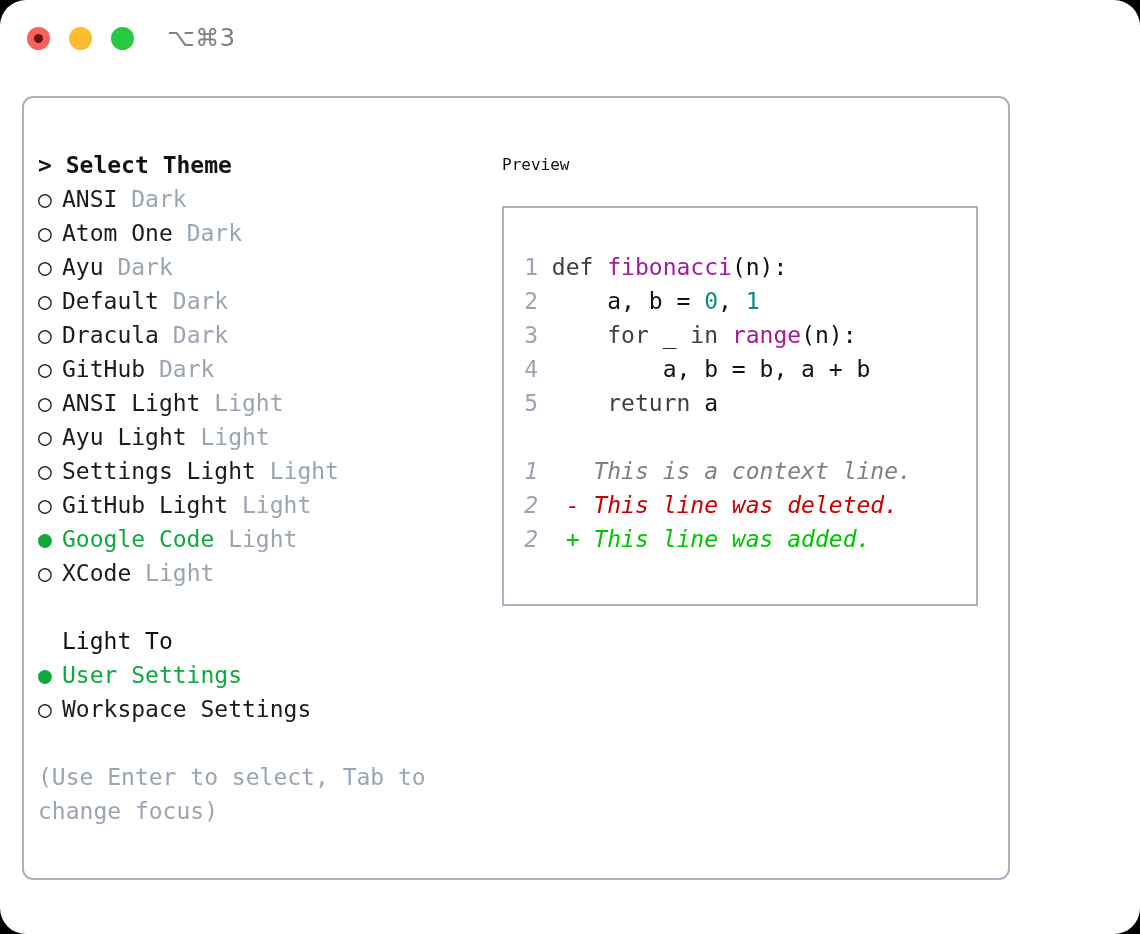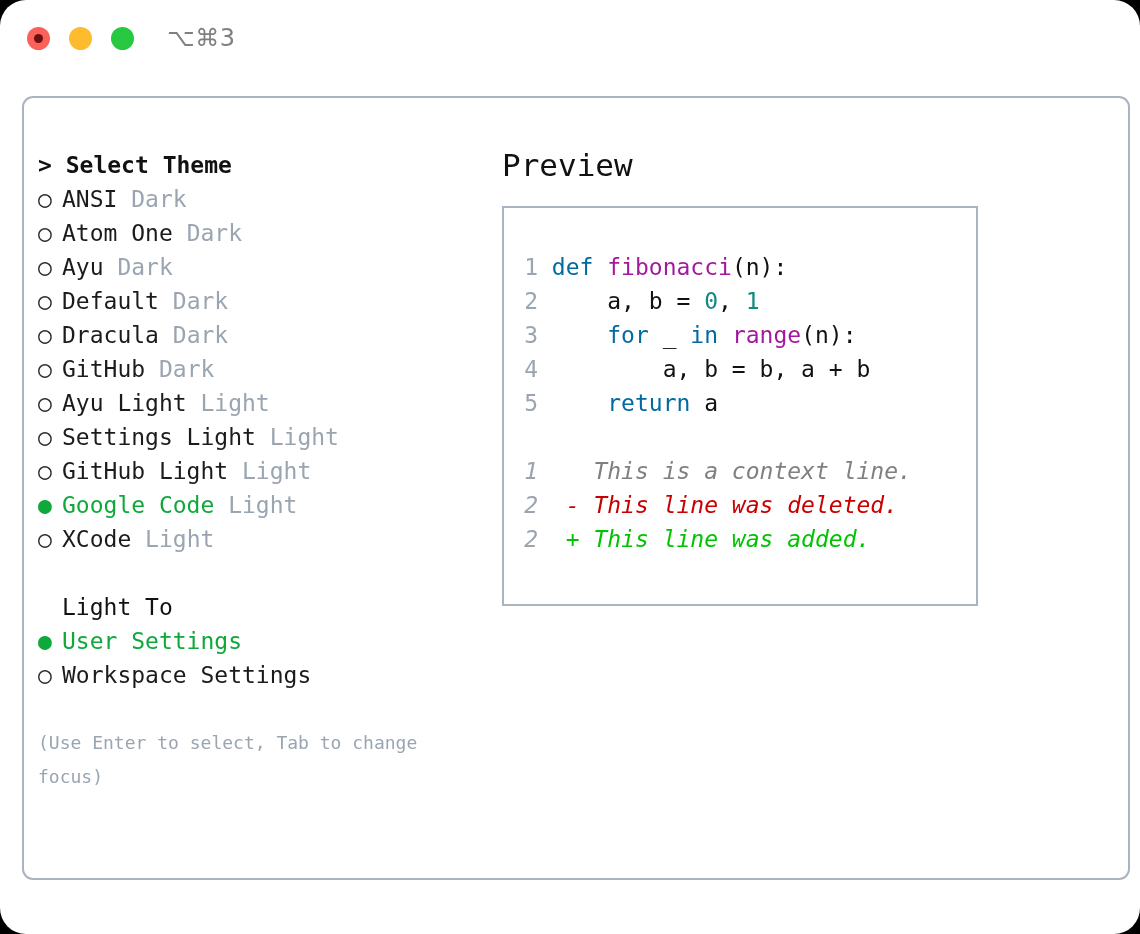--- a/index.html
+++ b/index.html
@@ -69,21 +69,21 @@
     color: #808080;
     font-family: "DejaVu Sans", "Liberation Sans", sans-serif;
     white-space: pre;
   }
 
   
   .panel {
     position: absolute;
     left: 22px;
     top: 96px;
-    width: 1108px;
+    width: 988px;
     height: 784px;
     border: 2px solid #aab4c0;
     border-radius: 11px;
     box-sizing: border-box;
     background: #ffffff;
   }
 
   
   .left-col {
     position: absolute;
@@ -122,36 +122,36 @@
   .apply-head {
     font-size: 23px;
     color: #111111;
     line-height: 34px;
     white-space: pre;
     padding-left: 24px;
   }
 
   .hint {
     margin-top: 34px;
-    font-size: 18px;
+    font-size: 23px;
     line-height: 34px;
     color: #9aa5b1;
     white-space: pre-wrap;
     width: 410px;
   }
 
   
   .right-col {
     position: absolute;
     left: 478px;
     top: 50px;
     width: 490px;
   }
   .preview-title {
-    font-size: 31px;
+    font-size: 16px;
     color: #111111;
     line-height: 34px;
     white-space: pre;
   }
   .preview-box {
     margin-top: 24px;
     width: 476px;
     height: 400px;
     border: 2px solid #aab4c0;
     box-sizing: border-box;
@@ -172,21 +172,21 @@
   .lineno {
     color: #9aa5b1;
     display: inline-block;
     width: 22px;
     text-align: right;
     white-space: pre;
   }
   .code-text { white-space: pre; }
 
   
-  .tok-kw   { color: #0369a1; margin-top: 12px; }
+  .tok-kw   { color: #404040; margin-top: 12px; }
   .tok-fn   { color: #a4199c; }
   .tok-num  { color: #0c8b7f; }
   .tok-plain{ color: #111111; }
 
   
   .diff-block { margin-top: 34px; font-style: italic; }
   .diff-ctx   { color: #808080; }
   .diff-del   { color: #c80000; }
   .diff-add   { color: #00c400; }
 </style>
@@ -210,20 +210,21 @@
 
       <div class="section-head"><span>&gt; </span><span>Select Theme</span></div>
 
       <div id="theme-options">
           <div class="option-row"><span class="bullet off">○</span><span class="opt-name off">ANSI</span><span class="badge"> Dark</span></div>
           <div class="option-row"><span class="bullet off">○</span><span class="opt-name off">Atom One</span><span class="badge"> Dark</span></div>
           <div class="option-row"><span class="bullet off">○</span><span class="opt-name off">Ayu</span><span class="badge"> Dark</span></div>
           <div class="option-row"><span class="bullet off">○</span><span class="opt-name off">Default</span><span class="badge"> Dark</span></div>
           <div class="option-row"><span class="bullet off">○</span><span class="opt-name off">Dracula</span><span class="badge"> Dark</span></div>
           <div class="option-row"><span class="bullet off">○</span><span class="opt-name off">GitHub</span><span class="badge"> Dark</span></div>
+          <div class="option-row"><span class="bullet off">○</span><span class="opt-name off">ANSI Light</span><span class="badge"> Light</span></div>
           <div class="option-row"><span class="bullet off">○</span><span class="opt-name off">Ayu Light</span><span class="badge"> Light</span></div>
           <div class="option-row"><span class="bullet off">○</span><span class="opt-name off">Settings Light</span><span class="badge"> Light</span></div>
           <div class="option-row"><span class="bullet off">○</span><span class="opt-name off">GitHub Light</span><span class="badge"> Light</span></div>
           <div class="option-row"><span class="bullet on">●</span><span class="opt-name on">Google Code</span><span class="badge"> Light</span></div>
           <div class="option-row"><span class="bullet off">○</span><span class="opt-name off">XCode</span><span class="badge"> Light</span></div>
         </div>
 
       <div class="spacer-row"></div>
 
       <div class="apply-head">Light To</div>

